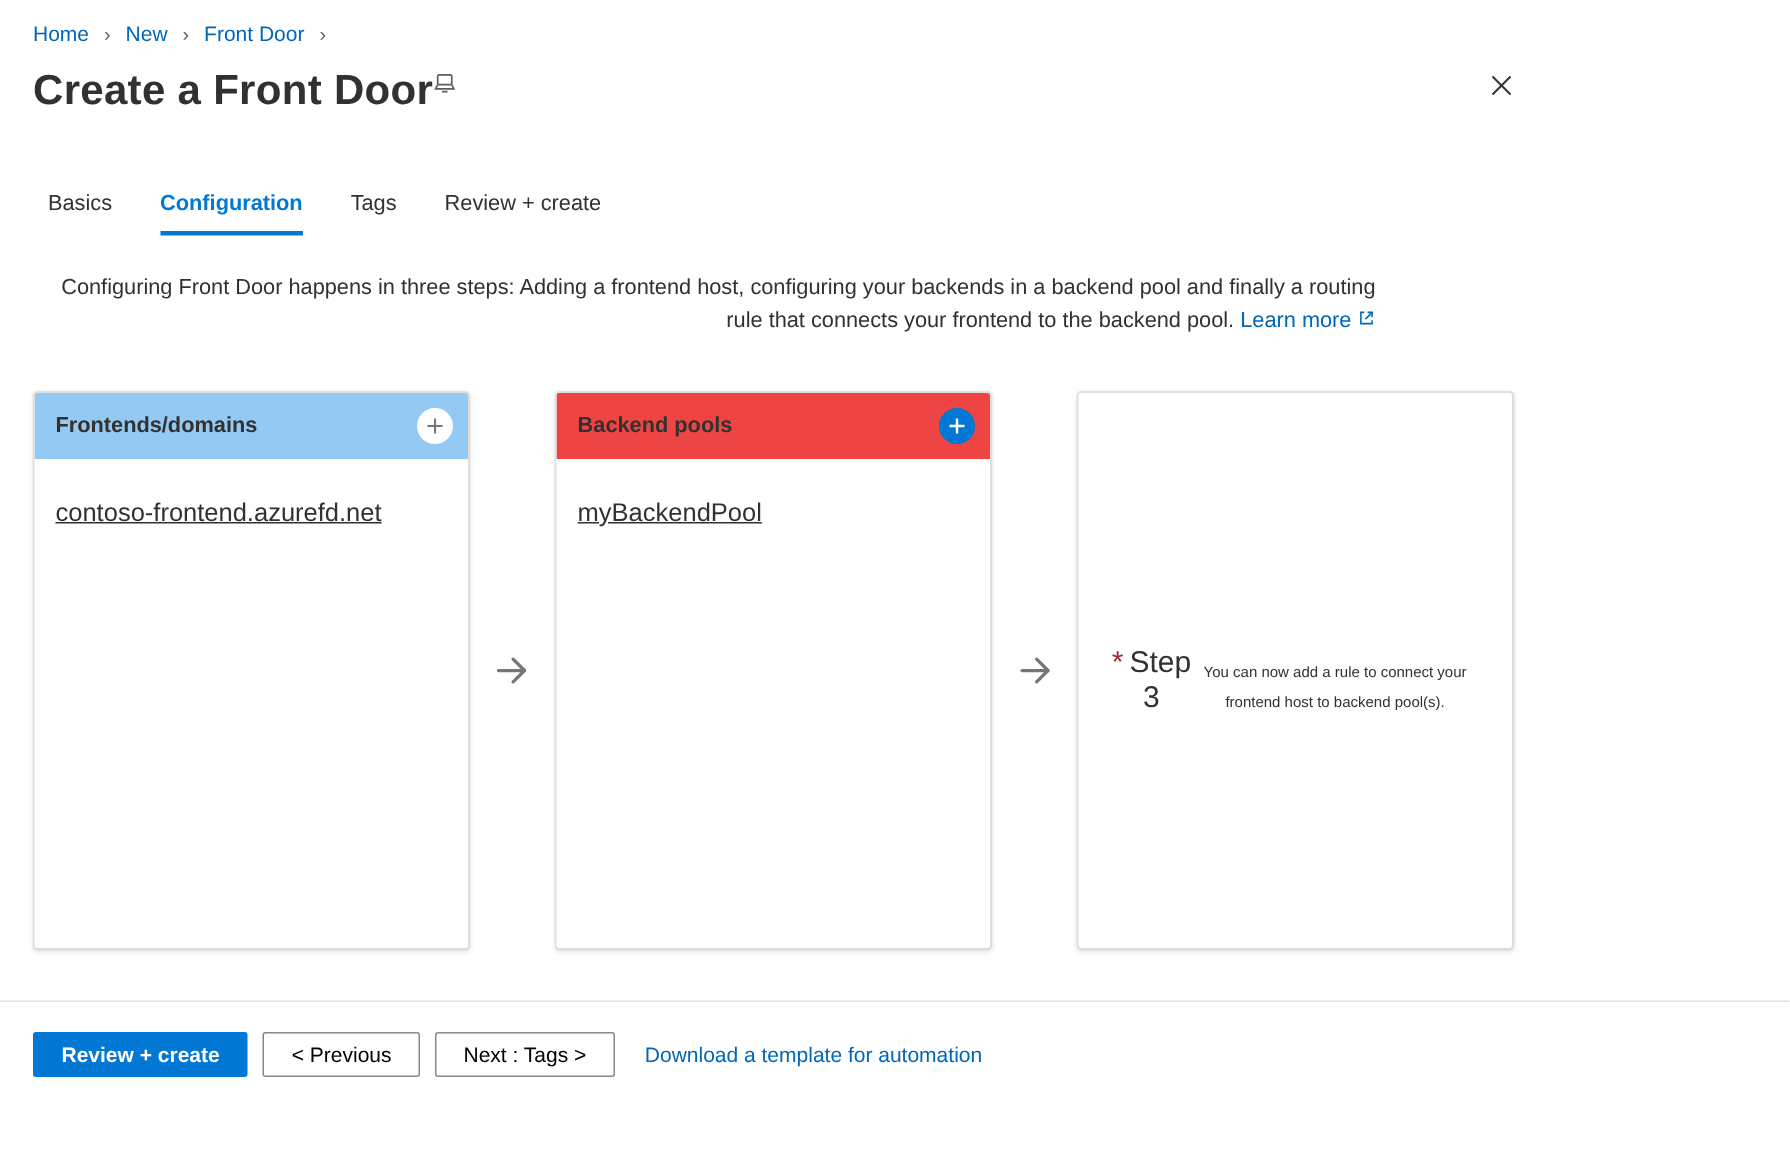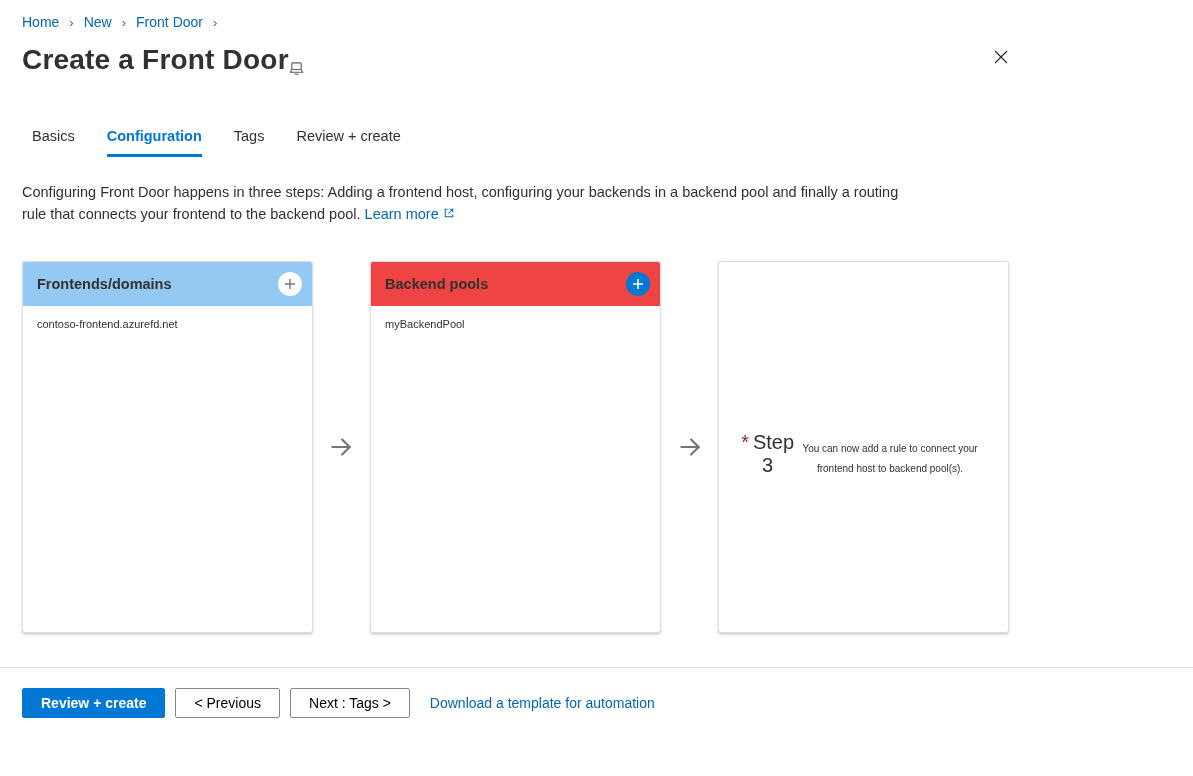--- a/index.html
+++ b/index.html
@@ -35,21 +35,21 @@
   }
   
   .title-row {
     display: flex;
     align-items: center;
     justify-content: space-between;
     margin-top: 8px;
   }
   .title-left {
     display: flex;
-    align-items: flex-end;
+    align-items: flex-start;
   }
   h1 {
     font-size: 28px;
     font-weight: 600;
     margin: 6px 0 0 0;
     letter-spacing: .2px;
   }
   .pin-icon svg {
     width: 15px;
     height: 15px;
@@ -80,20 +80,21 @@
     color: #0078d4;
     border-bottom: 3px solid #0078d4;
     font-weight: 600;
   }
   
   .desc {
     margin-top: 24px;
     line-height: 22px;
     font-size: 14.5px;
     max-width: 895px;
+    text-align: right;
   }
   .desc a {
     color: #0067b8;
     text-decoration: none;
   }
   .ext {
     display:inline-block;
     vertical-align: 0px;
   }
   
@@ -140,23 +141,24 @@
   }
   .add-btn.white { background: #ffffff; }
   .add-btn svg { width: 12px; height: 12px; display:block; }
   .highlight-box {
     border: 3px solid #e81123;
     padding: 3px;
     border-radius: 1px;
     display: inline-flex;
   }
   .card-body {
-    padding: 12px 14px;
+    padding: 26px 14px;
     flex: 1;
-    font-size: 11px;
+    font-size: 17px;
+    text-decoration: underline;
   }
   .card-body-center {
     flex:1;
     display:flex;
     align-items:center;
     justify-content:center;
     text-align:center;
     padding: 0 22px;
     margin-top: 24px;
   }

